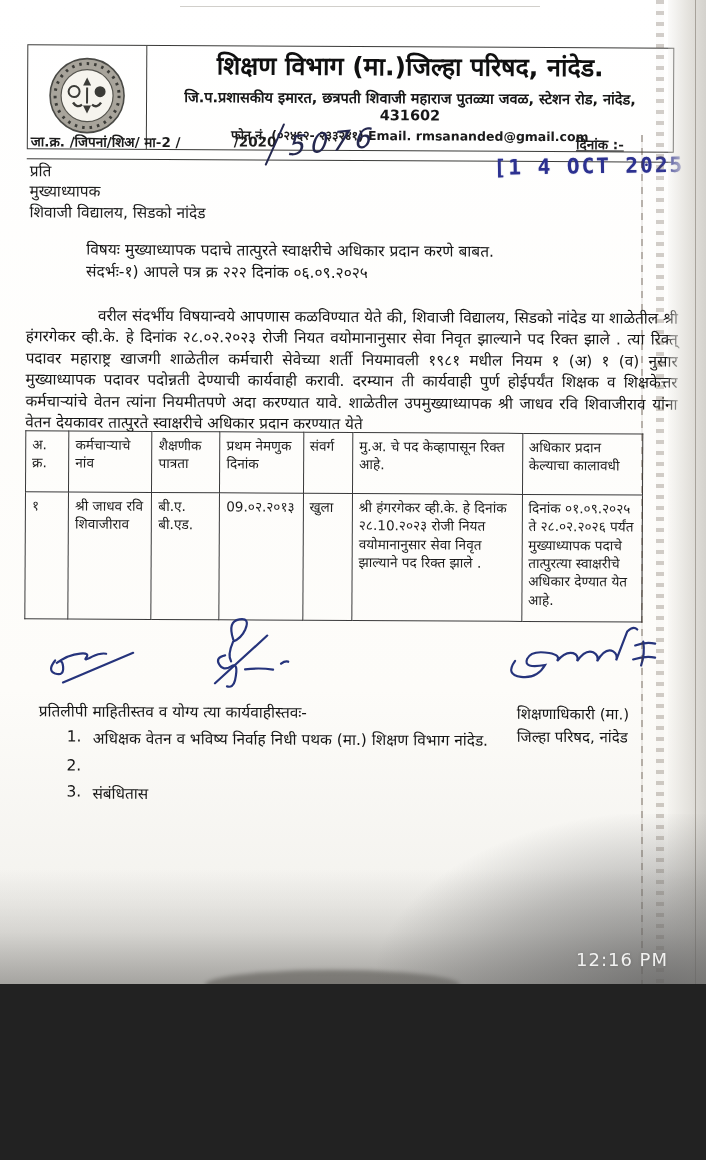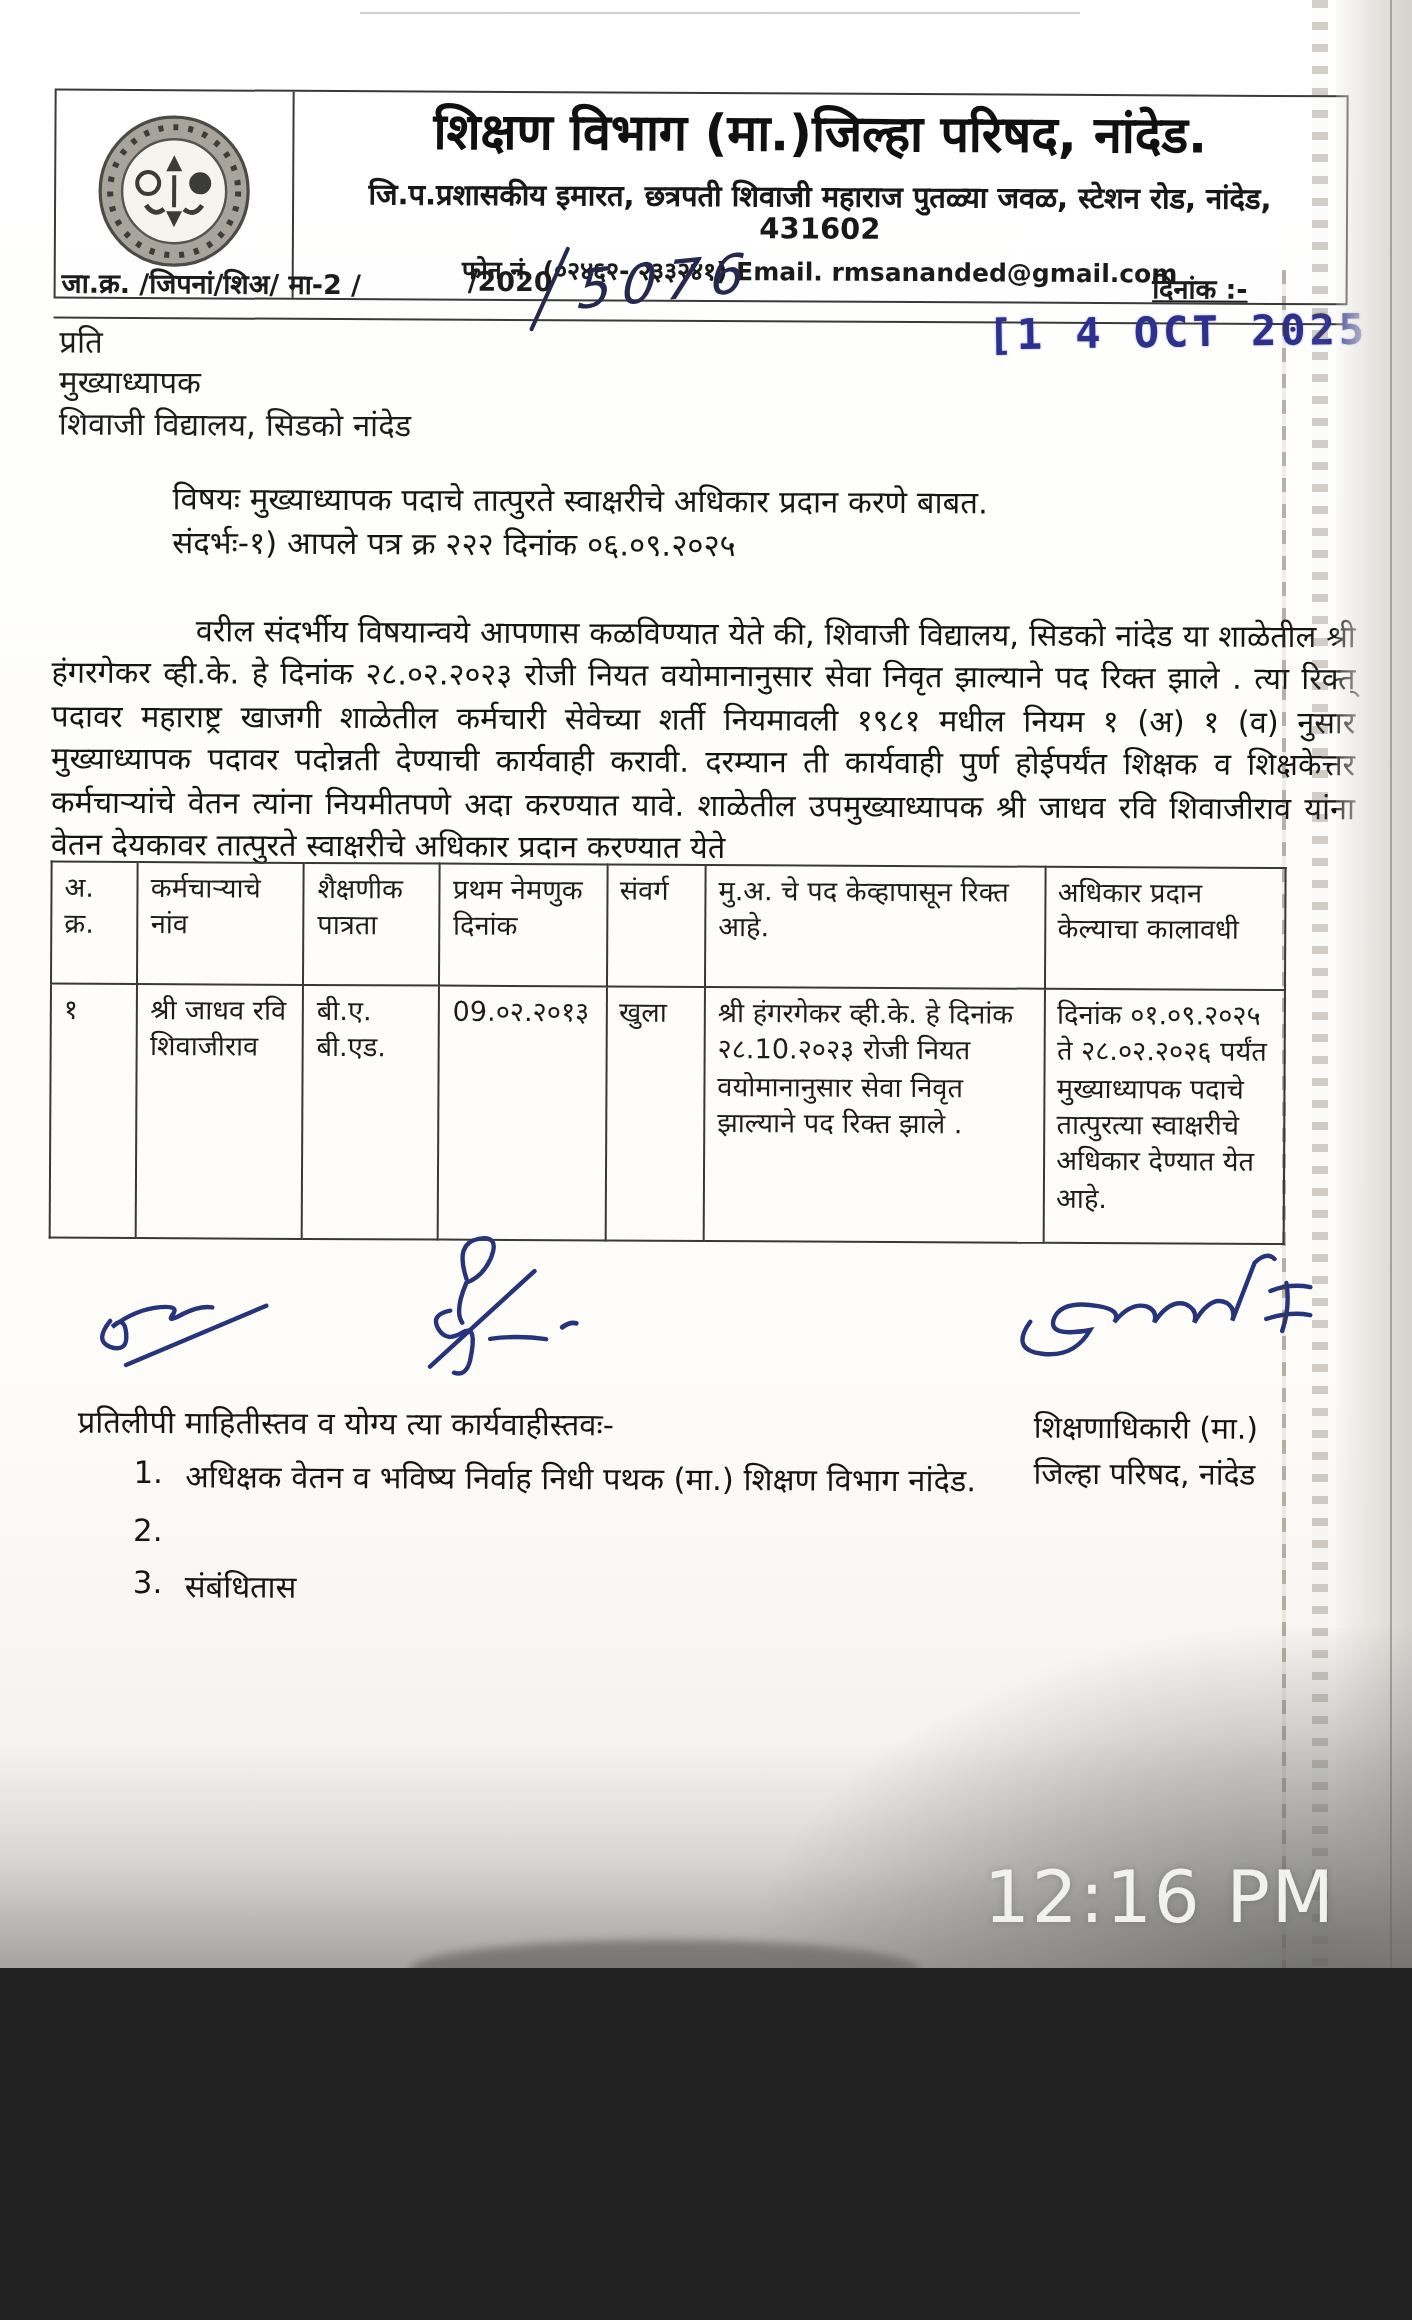--- a/index.html
+++ b/index.html
@@ -93,21 +93,21 @@
   }
   .corner-shade{
     position:absolute;right:0;bottom:0;width:330px;height:170px;pointer-events:none;
     background:radial-gradient(ellipse at 88% 105%,rgba(95,95,95,.72) 0%,rgba(110,110,110,.35) 45%,rgba(110,110,110,0) 72%);
   }
   .bottom-blob{
     position:absolute;left:205px;bottom:-16px;width:255px;height:30px;border-radius:50%;
     background:#6e6c66;opacity:.75;filter:blur(2px);
   }
   .photo-timestamp{
-    position:absolute;right:38px;bottom:14px;font-size:36px;letter-spacing:1px;color:#f1f1f0;
+    position:absolute;right:38px;bottom:14px;font-size:18px;letter-spacing:1px;color:#f1f1f0;
     text-shadow:0 0 3px rgba(60,60,60,.25);
   }
 </style>
 </head>
 <body>
 
 <div class="viewport">
   <div class="doc">
 
     <div class="head-box">

